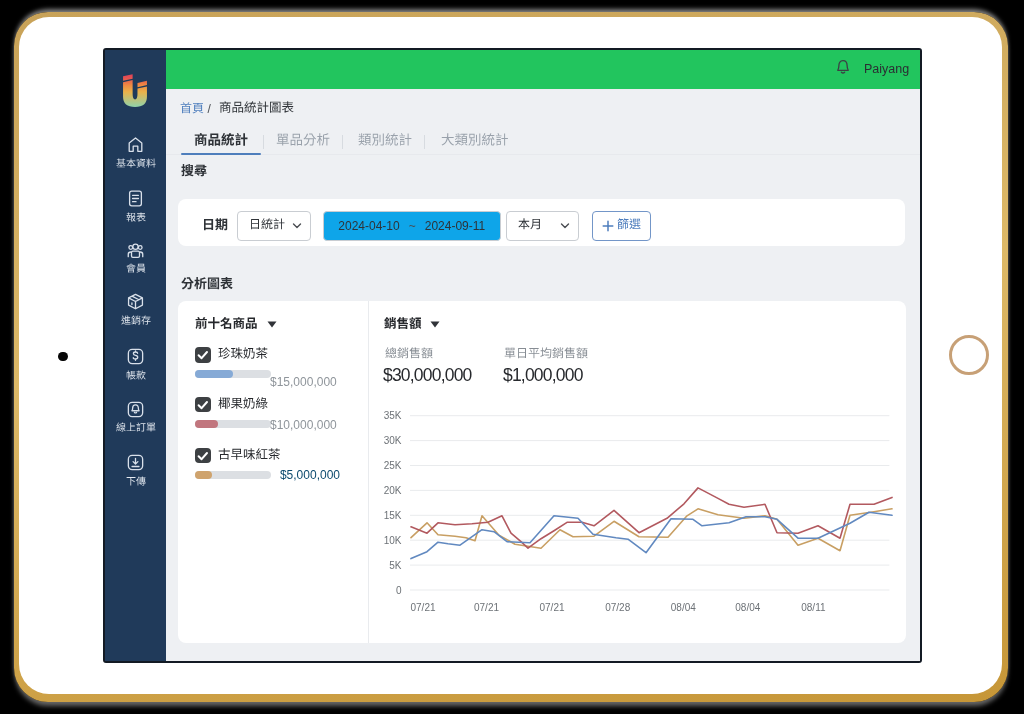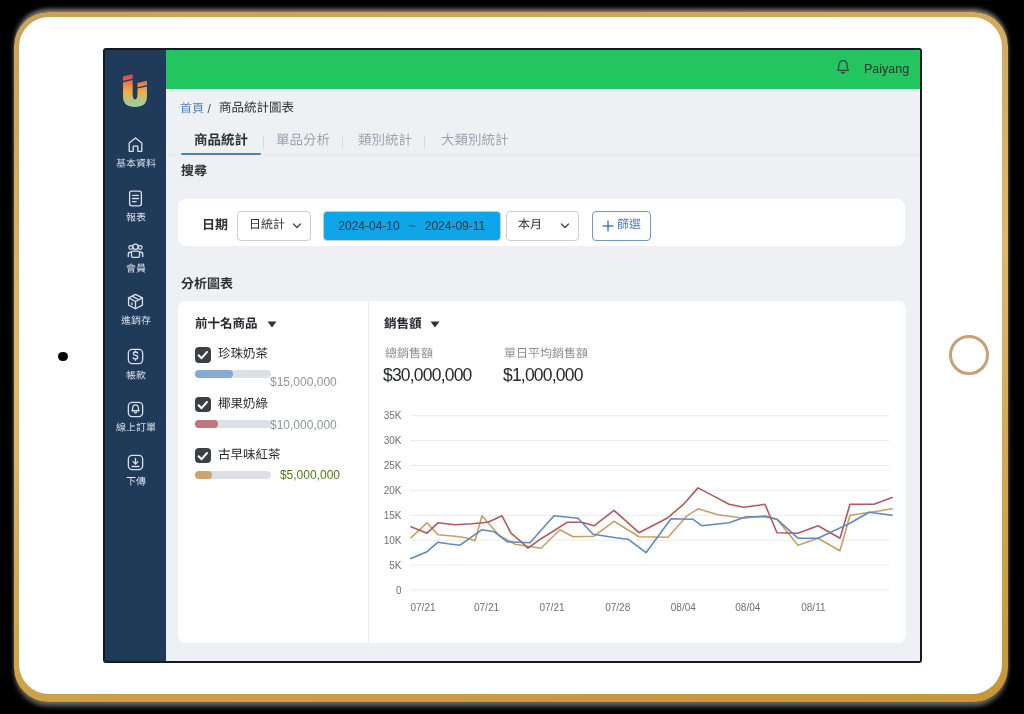--- a/index.html
+++ b/index.html
@@ -180,21 +180,21 @@
           <div class="abs" style="left:17.4px;top:146.5px;width:15.6px;height:15.6px;background:#3d4043;border-radius:4px">
 <svg width="15.6" height="15.6" viewBox="0 0 15.6 15.6">
               <polyline points="3.6,8.2 6.6,11.2 12,5" fill="none" stroke="#fff" stroke-width="2" stroke-linecap="round" stroke-linejoin="round"></polyline>
             </svg></div>
           <svg style="position:absolute;left:40px;top:147.7px;overflow:visible" width="63" height="13">
             <path fill="#26282c" d="M0.7 1.5L11.9 1.5L11.9 2.4L0.7 2.4ZM2.5 9.2L9.9 9.2L9.9 10.1L2.5 10.1ZM5.7 -0.8L6.8 -0.8L6.8 5.6L5.7 5.6ZM2 5.1L10.5 5.1L10.5 10.7L9.5 10.7L9.5 6L3 6L3 10.8L2 10.8ZM18.2 4.9L19.2 4.9L19.2 10.7L18.2 10.7ZM15.3 2.8L15.3 4.2L22.1 4.2L22.1 2.8ZM15.3 0.7L15.3 2L22.1 2L22.1 0.7ZM14.4 -0.2L23 -0.2L23 5L14.4 5ZM13.1 6.9L24.5 6.9L24.5 7.8L13.1 7.8ZM29.7 4.3L36.9 4.3L36.9 5.2L29.7 5.2ZM30.1 1.3L36.4 1.3L36.4 2.2L30.1 2.2ZM32.7 -0.7L33.6 -0.7L33.6 10.7L32.7 10.7ZM32.5 4.8L33.2 5.1Q32.8 6.1 32.3 7Q31.7 8 31 8.7Q30.3 9.5 29.5 10Q29.4 9.9 29.3 9.8Q29.2 9.6 29.1 9.5Q29 9.4 28.8 9.3Q29.6 8.9 30.3 8.2Q31 7.5 31.6 6.6Q32.1 5.7 32.5 4.8ZM33.8 4.8Q34.2 5.7 34.7 6.5Q35.2 7.4 35.8 8.1Q36.4 8.8 37 9.2Q36.9 9.3 36.8 9.4Q36.7 9.6 36.5 9.7Q36.4 9.9 36.3 10Q35.7 9.5 35.1 8.7Q34.5 7.9 34 6.9Q33.5 6 33.1 5.1ZM26.4 0.4L29.2 0.4L29.2 7.7L26.4 7.7L26.4 6.8L28.3 6.8L28.3 1.3L26.4 1.3ZM25.9 0.4L26.8 0.4L26.8 8.7L25.9 8.7ZM41.5 4.1L42.3 3.9Q42.5 4.3 42.7 4.7Q42.8 5.2 43 5.6Q43.1 6.1 43.2 6.4L42.3 6.7Q42.3 6.3 42.1 5.9Q42 5.4 41.9 5Q41.7 4.5 41.5 4.1ZM40.3 7.4L41 7.2Q41.2 7.8 41.3 8.6Q41.4 9.3 41.4 9.8L40.6 10Q40.6 9.5 40.5 8.7Q40.4 8 40.3 7.4ZM38.8 7.3L39.7 7.5Q39.5 8.3 39.3 9.1Q39.1 9.9 38.8 10.5Q38.7 10.4 38.6 10.4Q38.4 10.3 38.3 10.3Q38.1 10.2 38 10.2Q38.3 9.6 38.5 8.8Q38.7 8 38.8 7.3ZM38.3 3.9Q38.3 3.8 38.2 3.7Q38.2 3.5 38.1 3.3Q38.1 3.1 38 3Q38.2 3 38.4 2.8Q38.6 2.6 38.8 2.4Q38.9 2.2 39.1 1.9Q39.4 1.6 39.7 1.2Q39.9 0.7 40.2 0.2Q40.5 -0.3 40.8 -0.8L41.7 -0.4Q41.1 0.7 40.4 1.7Q39.6 2.7 38.9 3.4L38.9 3.4Q38.9 3.4 38.8 3.5Q38.8 3.5 38.6 3.6Q38.5 3.7 38.4 3.8Q38.3 3.9 38.3 3.9ZM38.3 3.9L38.3 3.2L38.8 3L41.1 2.8Q41.1 2.9 41.1 3.2Q41 3.4 41 3.5Q40.2 3.6 39.7 3.7Q39.2 3.7 39 3.8Q38.7 3.8 38.5 3.9Q38.4 3.9 38.3 3.9ZM38.4 6.7Q38.4 6.6 38.3 6.5Q38.3 6.3 38.2 6.1Q38.1 6 38.1 5.8Q38.3 5.8 38.5 5.6Q38.8 5.4 39.1 5Q39.3 4.9 39.6 4.5Q39.9 4.1 40.3 3.6Q40.8 3 41.2 2.4Q41.6 1.8 42 1.2L42.8 1.7Q42 2.9 41 4.1Q40 5.3 39 6.2L39 6.3Q39 6.3 38.9 6.3Q38.8 6.4 38.7 6.4Q38.6 6.5 38.5 6.6Q38.4 6.7 38.4 6.7ZM38.4 6.7L38.3 6L38.8 5.7L42.5 5.2Q42.5 5.4 42.4 5.6Q42.4 5.8 42.4 6Q41.2 6.2 40.4 6.3Q39.7 6.4 39.3 6.5Q38.9 6.6 38.7 6.6Q38.5 6.7 38.4 6.7ZM41.7 7.1L42.4 6.8Q42.6 7.3 42.8 7.8Q43 8.4 43.1 8.7L42.3 9Q42.2 8.6 42 8.1Q41.8 7.6 41.7 7.1ZM43.2 0.2L49.3 0.2L49.3 1.1L43.2 1.1ZM42.7 9.1L49.5 9.1L49.5 10L42.7 10ZM45.8 0.7L46.7 0.7L46.7 9.6L45.8 9.6ZM52 6L60.5 6L60.5 6.9L52 6.9ZM53.5 7.4L54.4 7.7Q54.1 8.2 53.6 8.7Q53.1 9.1 52.6 9.5Q52.1 9.9 51.5 10.2Q51.4 10.1 51.3 10Q51.2 9.9 51 9.8Q50.9 9.6 50.8 9.6Q51.5 9.2 52.3 8.6Q53.1 8.1 53.5 7.4ZM57.8 7.9L58.5 7.4Q59.1 7.7 59.6 8.1Q60.2 8.5 60.7 8.9Q61.2 9.3 61.5 9.7L60.8 10.3Q60.5 9.9 60 9.5Q59.5 9.1 58.9 8.6Q58.4 8.2 57.8 7.9ZM56.6 2.4Q57 2.8 57.7 3.2Q58.3 3.6 59.1 3.9Q59.8 4.3 60.6 4.6Q61.3 4.9 62 5Q62 5.1 61.8 5.3Q61.7 5.4 61.6 5.6Q61.5 5.7 61.4 5.8Q60.7 5.6 60 5.3Q59.2 5 58.4 4.5Q57.7 4.1 57 3.7Q56.4 3.2 55.9 2.7ZM56.2 1.9L57 2.2Q56.1 3.5 54.6 4.4Q53 5.3 51.1 5.9Q51.1 5.8 51 5.6Q50.9 5.5 50.8 5.4Q50.6 5.2 50.5 5.1Q51.8 4.8 52.9 4.3Q53.9 3.8 54.8 3.2Q55.7 2.6 56.2 1.9ZM50.7 0.5L55.8 0.5L55.8 1.4L50.7 1.4ZM53.3 -0.7L54.2 -0.7L54.2 2.6L53.3 2.6ZM58.4 -0.7L59.3 -0.7L59.3 2.6L58.4 2.6ZM56.6 0.5L61.8 0.5L61.8 1.4L56.6 1.4ZM55.7 4.5L56.7 4.5L56.7 10.8L55.7 10.8Z"></path>
           </svg>
           <div class="abs" style="left:17.4px;top:169.7px;width:75.2px;height:8px;background:#dcdfe3;border-radius:4px">
             <div style="width:22.5%;height:8px;background:#cfa36d;border-radius:4px"></div>
           </div>
-          <div class="abs" style="left:92px;top:167.2px;width:70px;text-align:right;font-size:12px;color:#4d7c0f">$5,000,000</div>
+          <div class="abs" style="left:92px;top:167.2px;width:70px;text-align:right;font-size:12px;color:#0c4a6e">$5,000,000</div>
           <svg style="position:absolute;left:205.5px;top:16.8px;overflow:visible" width="38" height="13">
             <path fill="#26282c" d="M10.7 -0.6L12.1 -0.1Q11.8 0.6 11.5 1.2Q11.2 1.8 10.9 2.3L9.6 1.8Q9.8 1.5 10 1.1Q10.2 0.7 10.4 0.2Q10.6 -0.2 10.7 -0.6ZM5.2 0.1L6.4 -0.5Q6.7 -0.2 6.9 0.2Q7.1 0.6 7.3 1Q7.5 1.4 7.6 1.8L6.3 2.4Q6.2 2.1 6 1.7Q5.9 1.3 5.7 0.8Q5.4 0.4 5.2 0.1ZM10.2 2.6L11.7 2.6L11.7 9.3Q11.7 9.8 11.5 10.1Q11.4 10.4 11.1 10.6Q10.7 10.7 10.2 10.8Q9.7 10.8 9 10.8Q9 10.5 8.9 10.1Q8.8 9.7 8.6 9.4Q9 9.4 9.5 9.5Q9.9 9.5 10 9.4Q10.1 9.4 10.2 9.4Q10.2 9.4 10.2 9.2ZM7.9 -0.9L9.3 -0.9L9.3 3.6L7.9 3.6ZM6.1 2.6L10.5 2.6L10.5 3.9L6.1 3.9ZM5.6 2.6L6.9 2.6L6.9 6.5Q6.9 7.2 6.9 8Q6.8 8.8 6.7 9.6Q6.5 10.4 6.1 11Q6 10.8 5.8 10.7Q5.6 10.5 5.4 10.4Q5.1 10.2 5 10.1Q5.2 9.6 5.4 9Q5.5 8.4 5.5 7.7Q5.6 7.1 5.6 6.5ZM6.8 7.2Q7.3 7.1 8 7Q8.6 6.8 9.4 6.6Q10.1 6.5 10.9 6.3L11 7.5Q10.1 7.7 9.1 8Q8.1 8.2 7.2 8.4ZM7 5.3L7.6 4.4Q8 4.5 8.5 4.7Q9 4.8 9.4 5Q9.8 5.2 10.1 5.3L9.5 6.4Q9.2 6.2 8.8 6Q8.3 5.8 7.9 5.6Q7.4 5.5 7 5.3ZM1.3 2.3L4.5 2.3L4.5 3.5L1.3 3.5ZM0.6 4.4L5 4.4L5 5.7L0.6 5.7ZM0.6 6.4L1.6 6.2Q1.7 6.7 1.9 7.3Q2 7.9 2.1 8.3L1 8.6Q1 8.1 0.9 7.5Q0.7 6.9 0.6 6.4ZM0.4 9.1Q0.9 9.1 1.7 8.9Q2.5 8.8 3.3 8.7Q4.2 8.5 5.1 8.4L5.1 9.5Q4 9.8 2.8 10Q1.6 10.3 0.7 10.5ZM4.2 6L5.3 6.3Q5.1 6.9 4.9 7.4Q4.8 8 4.6 8.4L3.7 8.2Q3.8 7.9 3.9 7.5Q4 7.1 4.1 6.7Q4.2 6.4 4.2 6ZM2.3 2.8L3.6 2.8L3.6 9.4L2.3 9.7ZM2.6 -0.9L3.9 -0.5Q3.5 0.3 3 1Q2.6 1.8 2 2.4Q1.5 3.1 0.9 3.6Q0.8 3.4 0.7 3.1Q0.6 2.9 0.5 2.6Q0.3 2.3 0.2 2.1Q0.9 1.5 1.5 0.7Q2.2 -0.1 2.6 -0.9ZM2.4 0.6L3.2 -0.4Q3.6 -0.1 4 0.3Q4.5 0.6 4.9 1Q5.3 1.4 5.6 1.6L4.7 2.8Q4.5 2.5 4.1 2.1Q3.7 1.7 3.2 1.3Q2.8 0.9 2.4 0.6ZM18.2 -0.5L19.6 -0.9Q19.8 -0.5 20 0Q20.2 0.4 20.3 0.8L18.9 1.2Q18.8 0.9 18.6 0.4Q18.4 -0.1 18.2 -0.5ZM15.4 9.2L22 9.2L22 10.4L15.4 10.4ZM15.4 2L23 2L23 3L15.4 3ZM15.4 3.5L23 3.5L23 4.5L15.4 4.5ZM14.5 6.9L23.3 6.9L23.3 10.9L21.7 10.9L21.7 8L16 8L16 10.9L14.5 10.9ZM15.6 -0.9L17 -0.5Q16.6 0.4 16 1.2Q15.5 2 14.9 2.7Q14.4 3.4 13.8 4Q13.7 3.8 13.5 3.6Q13.3 3.4 13.1 3.2Q12.9 2.9 12.8 2.8Q13.3 2.4 13.8 1.8Q14.4 1.2 14.8 0.5Q15.3 -0.2 15.6 -0.9ZM18.6 1L20.1 1L20.1 5.7L18.6 5.7ZM16 0.4L23.7 0.4L23.7 1.4L16 1.4L16 6.6L14.5 6.6L14.5 1.5L15.7 0.4ZM15.3 5.1L24 5.1L24 6.2L15.3 6.2ZM25.6 0.4L31.2 0.4L31.2 2.6L30 2.6L30 1.5L26.6 1.5L26.6 2.6L25.6 2.6ZM26.4 7L30.6 7L30.6 10.9L29.3 10.9L29.3 8.2L27.7 8.2L27.7 10.9L26.4 10.9ZM26.8 9.4L30.2 9.4L30.2 10.5L26.8 10.5ZM27.3 1.7L28.4 1.9Q28.1 2.9 27.6 3.6Q27.1 4.4 26.2 5Q26.1 4.8 25.9 4.5Q25.7 4.2 25.5 4Q26.2 3.6 26.7 3Q27.1 2.4 27.3 1.7ZM27.7 2.5L29.9 2.5L29.9 3.6L27.3 3.6ZM29.6 2.5L29.8 2.5L30 2.5L30.8 3Q30.3 4.2 29.6 5Q28.8 5.9 27.9 6.5Q27 7.1 26 7.4Q25.9 7.2 25.8 7Q25.6 6.8 25.5 6.6Q25.4 6.4 25.2 6.2Q26.2 6 27.1 5.5Q27.9 5 28.6 4.3Q29.2 3.6 29.6 2.8ZM27.5 -0.4L28.7 -0.9Q28.9 -0.5 29 0Q29.2 0.4 29.3 0.7L28 1.2Q28 0.9 27.8 0.4Q27.6 0 27.5 -0.4ZM31.4 -0.4L37 -0.4L37 0.9L31.4 0.9ZM33.1 4.7L33.1 5.4L35.3 5.4L35.3 4.7ZM33.1 6.5L33.1 7.2L35.3 7.2L35.3 6.5ZM33.1 2.9L33.1 3.6L35.3 3.6L35.3 2.9ZM31.8 1.8L36.7 1.8L36.7 8.4L31.8 8.4ZM33.5 0.3L35 0.5Q34.8 1.1 34.6 1.6Q34.5 2.1 34.3 2.5L33.2 2.2Q33.3 1.8 33.4 1.3Q33.5 0.7 33.5 0.3ZM33.1 8.4L34.1 9.3Q33.5 9.8 32.7 10.2Q32 10.6 31.3 10.9Q31.2 10.7 31.1 10.4Q30.9 10.1 30.7 9.8Q31.1 9.7 31.6 9.4Q32 9.2 32.4 8.9Q32.8 8.6 33.1 8.4ZM34.3 9.2L35.1 8.3Q35.4 8.5 35.8 8.8Q36.2 9.1 36.6 9.3Q37 9.6 37.2 9.8L36.4 10.9Q36.1 10.6 35.8 10.3Q35.4 10.1 35 9.8Q34.6 9.5 34.3 9.2ZM26.8 4.9L27.6 4Q28 4.2 28.5 4.5Q29 4.8 29.5 5.1Q30 5.4 30.5 5.7Q30.9 5.9 31.3 6.2L30.4 7.2Q30 6.9 29.4 6.5Q28.7 6.1 28 5.6Q27.4 5.2 26.8 4.9Z"></path>
           </svg>
           <svg class="abs" style="left:252px;top:20px" width="10" height="7" viewBox="0 0 10 7">
             <polygon points="0.5,0.5 9.5,0.5 5,6.5" fill="#303338"></polygon>
           </svg>
           <svg style="position:absolute;left:206.5px;top:46.9px;overflow:visible" width="49" height="13">
             <path fill="#878d94" d="M3.3 4.1L4 3.9Q4.1 4.3 4.3 4.7Q4.4 5.2 4.6 5.6Q4.7 6 4.7 6.2L4.1 6.5Q4 6.2 3.9 5.8Q3.8 5.4 3.6 4.9Q3.5 4.5 3.3 4.1ZM2.3 7.1L2.9 7Q3 7.6 3.1 8.3Q3.2 9 3.2 9.5L2.6 9.7Q2.6 9.3 2.5 8.9Q2.5 8.5 2.4 8Q2.3 7.5 2.3 7.1ZM1.2 7L1.8 7.1Q1.7 7.9 1.5 8.7Q1.4 9.5 1.1 10Q1 10 0.8 9.9Q0.6 9.8 0.5 9.8Q0.7 9.2 0.9 8.5Q1.1 7.7 1.2 7ZM0.7 3.8Q0.7 3.7 0.6 3.5Q0.6 3.4 0.5 3.2Q0.5 3.1 0.4 3Q0.6 2.9 0.7 2.8Q0.9 2.6 1 2.3Q1.2 2.1 1.4 1.6Q1.7 1.2 2 0.5Q2.3 -0.1 2.5 -0.7L3.3 -0.4Q2.9 0.6 2.3 1.6Q1.8 2.6 1.3 3.3L1.3 3.3Q1.3 3.3 1.2 3.4Q1.1 3.4 1 3.5Q0.9 3.6 0.8 3.6Q0.7 3.7 0.7 3.8ZM0.7 3.8L0.7 3.1L1.1 2.9L3.1 2.7Q3.1 2.9 3.1 3.1Q3.1 3.3 3.1 3.4Q2.2 3.5 1.7 3.6Q1.2 3.6 1 3.7Q0.8 3.7 0.7 3.8ZM0.8 6.5Q0.8 6.4 0.7 6.3Q0.7 6.1 0.6 6Q0.6 5.8 0.5 5.7Q0.7 5.7 0.9 5.5Q1.1 5.2 1.4 4.9Q1.5 4.7 1.8 4.3Q2.1 4 2.4 3.4Q2.7 2.9 3.1 2.3Q3.4 1.7 3.7 1.1L4.5 1.5Q4 2.3 3.5 3.1Q3 4 2.4 4.7Q1.9 5.5 1.3 6.1L1.3 6.1Q1.3 6.1 1.2 6.1Q1.2 6.2 1.1 6.2Q0.9 6.3 0.9 6.4Q0.8 6.4 0.8 6.5ZM0.8 6.5L0.8 5.8L1.2 5.6L4.2 5.1Q4.2 5.2 4.2 5.4Q4.2 5.6 4.2 5.7Q3.1 5.9 2.5 6.1Q1.9 6.2 1.5 6.3Q1.2 6.3 1 6.4Q0.9 6.5 0.8 6.5ZM3.4 6.9L4 6.7Q4.1 7.2 4.3 7.8Q4.5 8.4 4.5 8.8L3.9 9Q3.8 8.5 3.7 8Q3.5 7.4 3.4 6.9ZM9.9 7.1L10.5 6.8Q10.7 7.2 10.9 7.6Q11.1 8.1 11.3 8.5Q11.4 8.9 11.6 9.2L10.9 9.5Q10.8 9.2 10.6 8.8Q10.4 8.3 10.2 7.9Q10 7.5 9.9 7.1ZM6.1 6.9L6.9 6.9L6.9 9Q6.9 9.2 7 9.3Q7.1 9.4 7.4 9.4Q7.5 9.4 7.7 9.4Q7.9 9.4 8.2 9.4Q8.4 9.4 8.7 9.4Q8.9 9.4 9 9.4Q9.2 9.4 9.3 9.3Q9.4 9.2 9.5 8.9Q9.5 8.6 9.5 8.1Q9.6 8.2 9.8 8.3Q10 8.3 10.2 8.4Q10.2 9 10.1 9.4Q9.9 9.8 9.7 9.9Q9.5 10 9.1 10Q9 10 8.8 10Q8.5 10 8.2 10Q7.9 10 7.7 10Q7.4 10 7.3 10Q6.9 10 6.6 9.9Q6.3 9.9 6.2 9.6Q6.1 9.4 6.1 9ZM5.2 6.9L5.9 7.1Q5.8 7.5 5.7 8Q5.6 8.5 5.4 8.9Q5.3 9.4 5.1 9.7L4.4 9.4Q4.6 9.1 4.8 8.6Q4.9 8.2 5 7.7Q5.2 7.3 5.2 6.9ZM7.3 -0.8L8.3 -0.6Q8.1 -0.2 7.9 0.1Q7.7 0.5 7.5 0.8L6.8 0.6Q7 0.3 7.1 -0.1Q7.3 -0.5 7.3 -0.8ZM8.2 1.3L8.8 1.4Q8.5 2 7.9 2.7Q7.4 3.3 6.6 3.8Q6.6 3.7 6.5 3.6Q6.3 3.5 6.2 3.4Q6.9 3 7.4 2.4Q7.9 1.8 8.2 1.3ZM6.5 1.9L7 1.5Q7.6 2 8.1 2.5Q8.7 3 9.1 3.5Q9.6 4.1 9.9 4.5L9.3 4.9Q9.1 4.4 8.6 3.9Q8.1 3.4 7.6 2.8Q7.1 2.3 6.5 1.9ZM9.3 2L9.9 2.1Q9.5 2.9 8.8 3.7Q8.1 4.5 7.1 5.1Q7 5 6.9 4.9Q6.8 4.8 6.7 4.7Q7.3 4.3 7.8 3.9Q8.3 3.4 8.7 2.9Q9.1 2.4 9.3 2ZM6.1 1.2L6.1 5.3L10.1 5.3L10.1 1.2ZM5.3 0.4L10.9 0.4L10.9 6L5.3 6ZM7.5 6.5L8.1 6.2Q8.3 6.5 8.6 6.8Q8.8 7.2 9 7.5Q9.2 7.8 9.3 8.1L8.7 8.4Q8.5 8.2 8.4 7.8Q8.2 7.5 8 7.2Q7.7 6.8 7.5 6.5ZM22.5 -0.4L23.4 -0.1Q23.1 0.5 22.7 1.2Q22.3 1.8 22 2.2L21.3 1.9Q21.5 1.6 21.7 1.2Q22 0.8 22.2 0.4Q22.4 0 22.5 -0.4ZM17.2 0L18 -0.3Q18.2 0 18.5 0.4Q18.7 0.8 18.9 1.2Q19.1 1.6 19.2 1.9L18.4 2.3Q18.3 2 18.1 1.6Q18 1.2 17.7 0.8Q17.5 0.4 17.2 0ZM22.1 2.7L23 2.7L23 9.2Q23 9.6 22.9 9.8Q22.8 10 22.5 10.1Q22.3 10.2 21.8 10.2Q21.4 10.2 20.7 10.2Q20.7 10.1 20.6 9.8Q20.5 9.6 20.4 9.4Q20.9 9.4 21.3 9.4Q21.8 9.4 21.9 9.4Q22 9.4 22.1 9.4Q22.1 9.3 22.1 9.2ZM19.8 -0.7L20.7 -0.7L20.7 3.2L19.8 3.2ZM17.9 2.7L22.3 2.7L22.3 3.5L17.9 3.5ZM17.5 2.7L18.4 2.7L18.4 6Q18.4 6.7 18.3 7.5Q18.3 8.3 18.1 9Q17.9 9.8 17.5 10.4Q17.5 10.3 17.4 10.2Q17.2 10.1 17.1 10Q17 9.9 16.9 9.8Q17.2 9.3 17.3 8.6Q17.5 8 17.5 7.3Q17.5 6.6 17.5 6ZM18.4 7.1Q18.9 7 19.6 6.9Q20.3 6.7 21 6.6Q21.8 6.4 22.6 6.2L22.6 6.9Q21.6 7.2 20.6 7.5Q19.5 7.7 18.7 7.9ZM18.6 4.9L18.9 4.3Q19.4 4.4 20 4.6Q20.5 4.7 21 4.9Q21.5 5.1 21.8 5.2L21.4 5.9Q21.1 5.7 20.6 5.5Q20.1 5.3 19.6 5.2Q19.1 5 18.6 4.9ZM13.3 2.3L16.4 2.3L16.4 3.1L13.3 3.1ZM12.6 4.4L16.8 4.4L16.8 5.2L12.6 5.2ZM12.7 6L13.3 5.8Q13.5 6.4 13.6 7Q13.8 7.6 13.9 8L13.2 8.2Q13.1 7.8 13 7.1Q12.9 6.5 12.7 6ZM12.5 9.1Q13 9 13.7 8.9Q14.4 8.7 15.2 8.6Q16 8.4 16.9 8.3L16.9 8.9Q15.8 9.2 14.7 9.5Q13.5 9.7 12.7 9.9ZM16.2 5.7L16.9 5.9Q16.7 6.5 16.5 7.1Q16.4 7.7 16.2 8.1L15.6 7.9Q15.7 7.6 15.8 7.2Q15.9 6.8 16 6.4Q16.1 6 16.2 5.7ZM14.4 2.7L15.2 2.7L15.2 9L14.4 9.2ZM14.7 -0.7L15.5 -0.5Q15.2 0.2 14.7 0.9Q14.3 1.5 13.8 2.1Q13.3 2.7 12.8 3.1Q12.8 3 12.7 2.9Q12.6 2.7 12.5 2.5Q12.4 2.3 12.3 2.2Q13 1.7 13.7 0.9Q14.3 0.1 14.7 -0.7ZM14.5 0.3L15 -0.2Q15.4 0.1 15.8 0.4Q16.2 0.8 16.6 1.1Q17 1.5 17.2 1.7L16.7 2.4Q16.5 2.2 16.1 1.8Q15.7 1.4 15.3 1.1Q14.9 0.7 14.5 0.3ZM29.6 -0.5L30.4 -0.7Q30.6 -0.4 30.9 0.1Q31.1 0.5 31.2 0.9L30.3 1.1Q30.2 0.8 30 0.4Q29.8 -0.1 29.6 -0.5ZM26.6 9L33.5 9L33.5 9.8L26.6 9.8ZM26.6 2.1L34 2.1L34 2.7L26.6 2.7ZM26.6 3.6L34 3.6L34 4.2L26.6 4.2ZM26.1 6.7L34.1 6.7L34.1 10.3L33.2 10.3L33.2 7.4L27 7.4L27 10.3L26.1 10.3ZM27 -0.7L27.8 -0.5Q27.5 0.3 27 1Q26.6 1.7 26.1 2.4Q25.5 3 25 3.5Q25 3.4 24.8 3.3Q24.7 3.1 24.6 3Q24.5 2.9 24.4 2.8Q24.9 2.4 25.4 1.8Q25.9 1.2 26.3 0.6Q26.7 -0.1 27 -0.7ZM30.1 0.9L30.9 0.9L30.9 5.5L30.1 5.5ZM27 0.6L34.6 0.6L34.6 1.3L27 1.3L27 6.3L26.1 6.3L26.1 1.3L26.8 0.6ZM26.5 5.1L34.8 5.1L34.8 5.8L26.5 5.8ZM36.7 0.4L41.8 0.4L41.8 2.5L41.1 2.5L41.1 1.2L37.4 1.2L37.4 2.5L36.7 2.5ZM37.5 6.6L41.2 6.6L41.2 10.3L40.4 10.3L40.4 7.3L38.3 7.3L38.3 10.3L37.5 10.3ZM37.8 9.2L40.9 9.2L40.9 9.9L37.8 9.9ZM38.5 1.6L39.2 1.7Q38.9 2.5 38.4 3.3Q37.9 4 37.1 4.6Q37.1 4.5 36.9 4.3Q36.8 4.1 36.7 4Q37.4 3.5 37.8 2.9Q38.3 2.2 38.5 1.6ZM38.5 2.4L40.7 2.4L40.7 3.1L38.2 3.1ZM40.5 2.4L40.7 2.4L40.8 2.4L41.3 2.7Q40.8 3.8 40.2 4.6Q39.5 5.5 38.6 6.1Q37.8 6.6 36.9 7Q36.8 6.9 36.7 6.8Q36.7 6.6 36.6 6.5Q36.5 6.4 36.4 6.3Q37.3 6 38.1 5.4Q38.9 4.9 39.5 4.2Q40.2 3.5 40.5 2.6ZM38.6 -0.4L39.3 -0.7Q39.5 -0.4 39.6 0Q39.8 0.4 39.9 0.7L39.1 1Q39.1 0.7 38.9 0.3Q38.7 -0.1 38.6 -0.4ZM42.2 -0.1L47.5 -0.1L47.5 0.6L42.2 0.6ZM43.4 4.4L43.4 5.5L46.2 5.5L46.2 4.4ZM43.4 6.2L43.4 7.3L46.2 7.3L46.2 6.2ZM43.4 2.6L43.4 3.7L46.2 3.7L46.2 2.6ZM42.6 1.8L47.1 1.8L47.1 8.1L42.6 8.1ZM44.4 0.2L45.3 0.4Q45.1 0.9 45 1.4Q44.9 1.9 44.7 2.3L44.1 2.1Q44.2 1.7 44.3 1.2Q44.4 0.6 44.4 0.2ZM43.8 8.3L44.5 8.8Q43.9 9.2 43.2 9.7Q42.6 10.1 42 10.4Q41.9 10.2 41.8 10Q41.7 9.8 41.6 9.7Q41.9 9.5 42.4 9.3Q42.8 9 43.2 8.8Q43.6 8.5 43.8 8.3ZM45.1 8.8L45.6 8.2Q45.9 8.4 46.3 8.7Q46.6 9 47 9.2Q47.3 9.5 47.6 9.7L47 10.4Q46.8 10.1 46.5 9.8Q46.2 9.6 45.8 9.3Q45.4 9 45.1 8.8ZM37.8 4.4L38.3 3.9Q38.8 4.1 39.2 4.4Q39.7 4.7 40.2 5Q40.7 5.3 41.1 5.5Q41.5 5.8 41.8 6L41.3 6.7Q40.9 6.4 40.3 6Q39.7 5.6 39.1 5.2Q38.4 4.8 37.8 4.4Z"></path>
           </svg>
           <svg style="position:absolute;left:325.7px;top:46.9px;overflow:visible" width="85" height="13">

